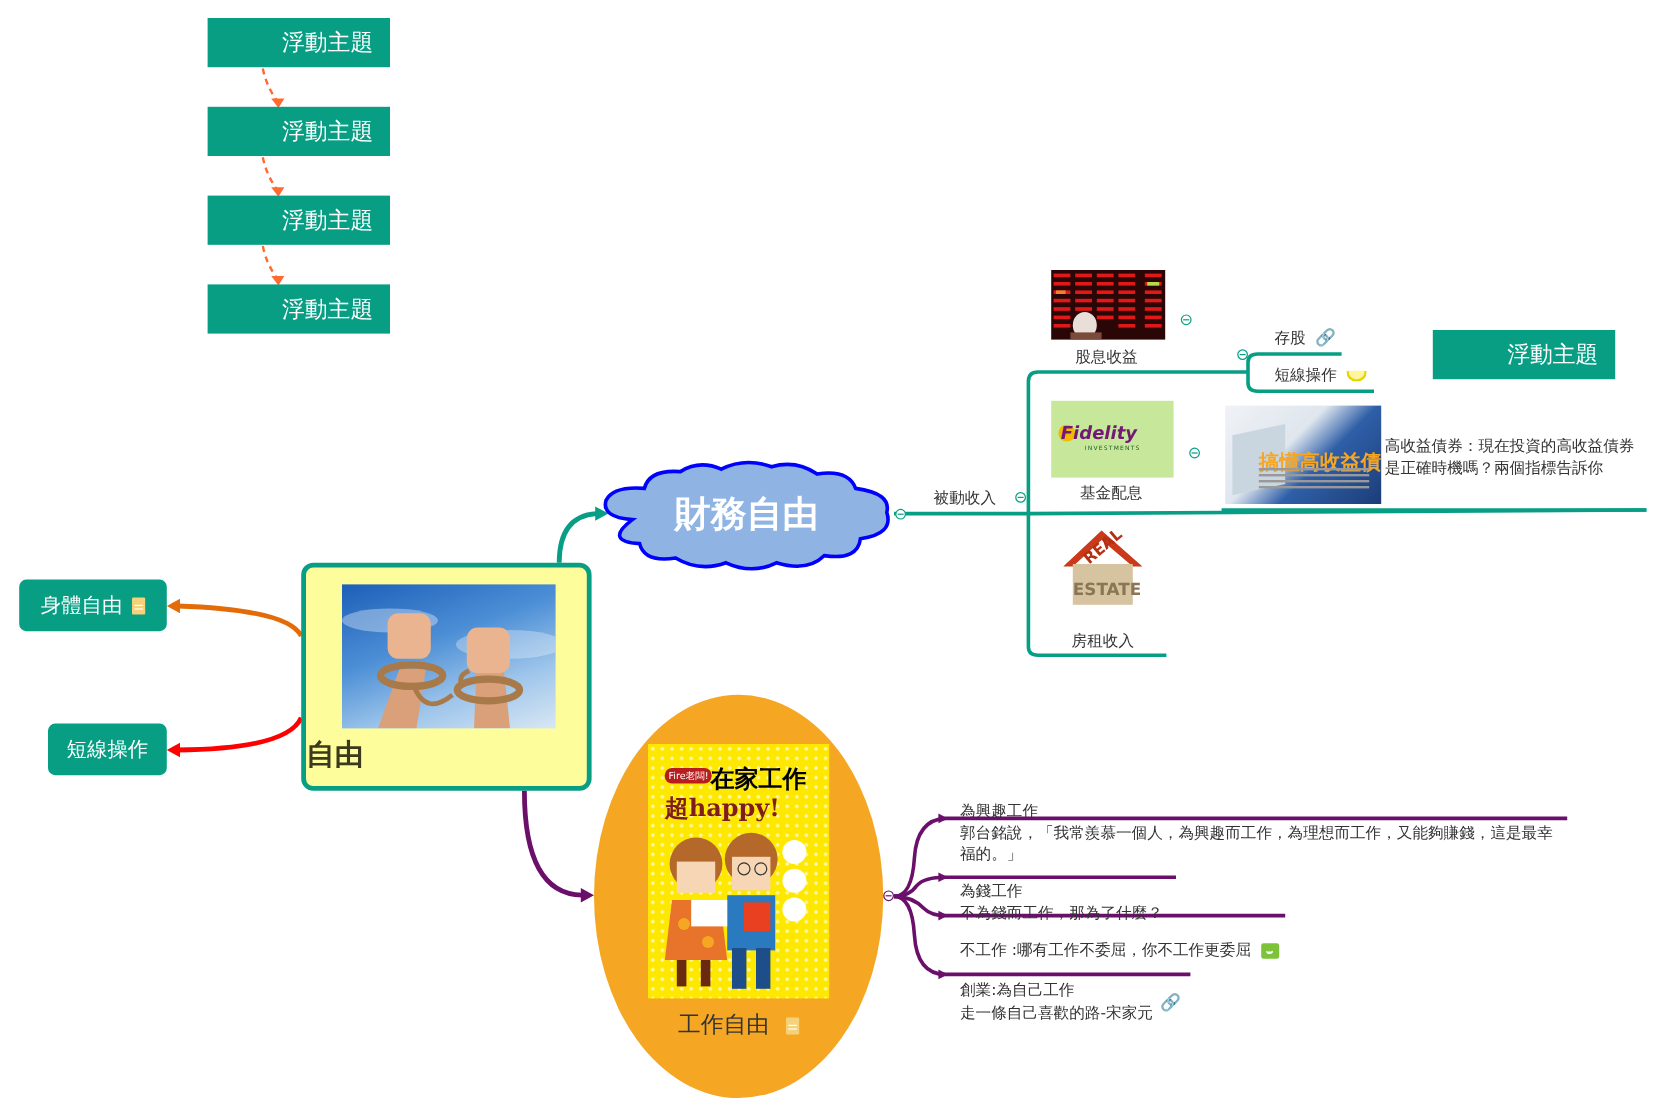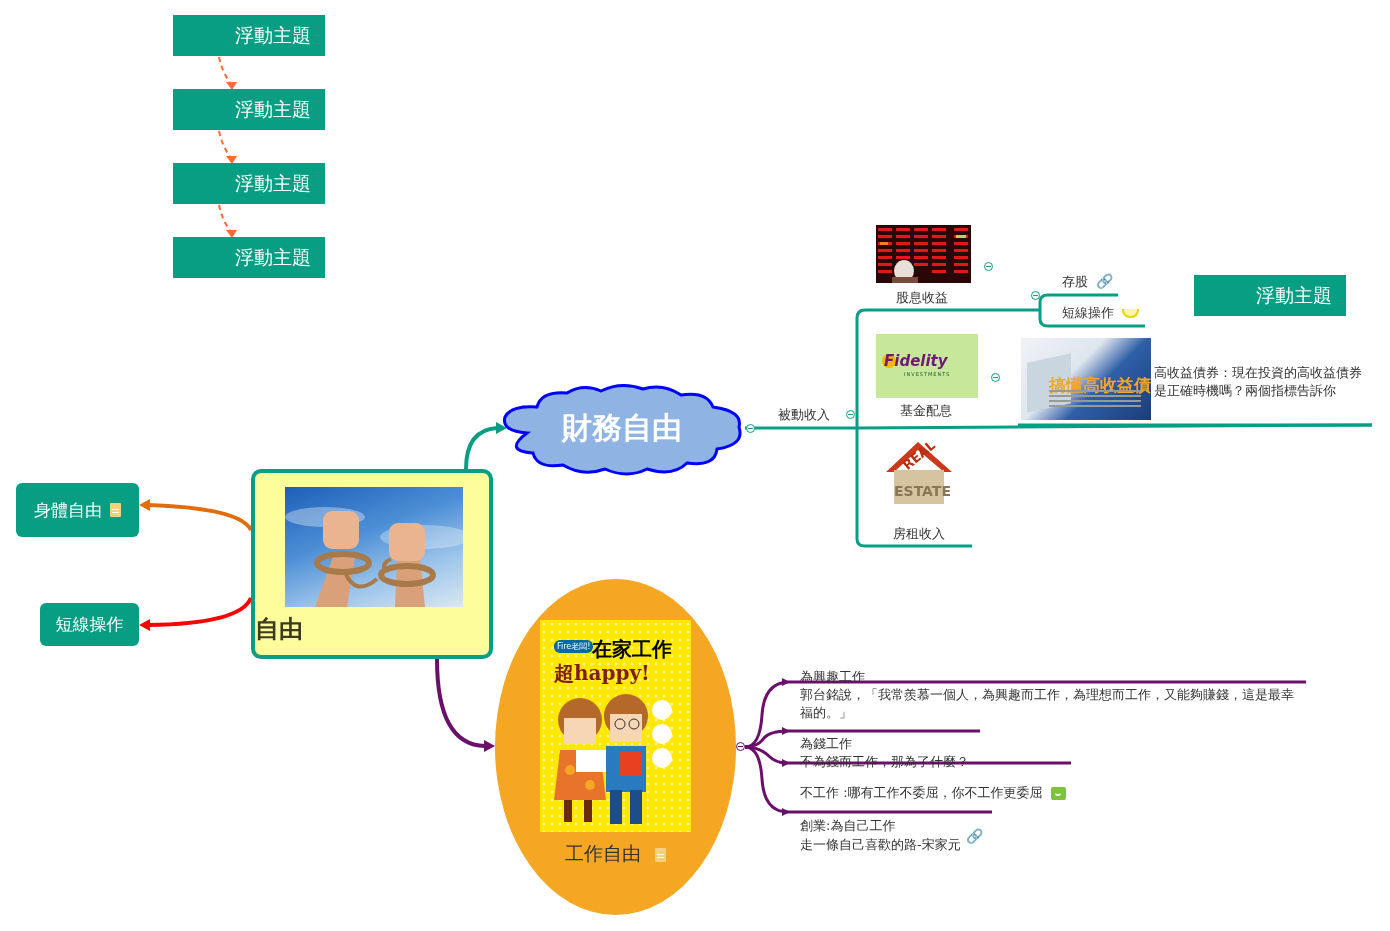--- a/index.html
+++ b/index.html
@@ -88,21 +88,21 @@
     <path d="M790,812 L782,808 L782,816 z"></path>
   </g>
 </svg>
 
 <div class="float-topic" style="left:173px;top:15px;width:104px;height:41px;">浮動主題</div>
 <div class="float-topic" style="left:173px;top:89px;width:104px;height:41px;">浮動主題</div>
 <div class="float-topic" style="left:173px;top:163px;width:104px;height:41px;">浮動主題</div>
 <div class="float-topic" style="left:173px;top:237px;width:104px;height:41px;">浮動主題</div>
 <div class="float-topic" style="left:1194px;top:275px;width:104px;height:41px;">浮動主題</div>
 
-<div class="green-node" style="left:16px;top:483px;width:123px;height:54px;justify-content:center;">
+<div class="green-node" style="left:16px;top:483px;width:123px;height:43px;justify-content:center;">
   <span>身體自由</span>
   <span class="doc-icon"></span>
 </div>
 <div class="green-node" style="left:40px;top:603px;width:99px;height:43px;">
   <span>短線操作</span>
 </div>
 
 <div class="central">
   <div class="central-img">
     <svg width="178" height="120" viewBox="0 0 178 120">
@@ -211,21 +211,21 @@
     <rect x="14" y="32" width="50" height="34" fill="#d6c4a0"></rect>
     <text x="20" y="28" font-size="13" font-weight="bold" fill="#b52f10" transform="rotate(-40 30 20)">REAL</text>
     <text x="14" y="58" font-size="14" font-weight="bold" fill="#8a7654">ESTATE</text>
   </svg>
 </div>
 <div class="label" style="left:893px;top:525px;">房租收入</div>
 
 <div class="abs" style="left:495px;top:579px;width:241px;height:336px;border-radius:50%;background:#f5a623;">
   <div class="abs" style="left:45px;top:41px;width:151px;height:212px;background:#ffe800;overflow:hidden;">
     <div style="position:absolute;inset:0;background-image:radial-gradient(#fff59a 1.5px, transparent 1.6px);background-size:8px 8px;"></div>
-    <div style="position:absolute;left:14px;top:20px;background:#0369a1;color:#fff;font-size:8px;padding:1px 3px;border-radius:6px;">Fire老闆!</div>
+    <div style="position:absolute;left:14px;top:20px;background:#b91c1c;color:#fff;font-size:8px;padding:1px 3px;border-radius:6px;">Fire老闆!</div>
     <div style="position:absolute;left:52px;top:16px;font-size:20px;font-weight:bold;color:#000000;">在家工作</div>
     <div style="position:absolute;left:14px;top:40px;font-size:20px;font-weight:bold;color:#7f1d1d;font-family:'DejaVu Serif',serif;">超happy!</div>
     <svg style="position:absolute;left:10px;top:70px;" width="130" height="140" viewBox="0 0 130 140">
       <circle cx="30" cy="30" r="22" fill="#b4692a"></circle>
       <rect x="14" y="28" width="32" height="26" fill="#f6d6b4"></rect>
       <path d="M10,60 L50,60 L56,110 L4,110 z" fill="#e8732a"></path>
       <circle cx="20" cy="80" r="5" fill="#f5a623"></circle>
         <circle cx="40" cy="95" r="5" fill="#f5a623"></circle>
       <rect x="14" y="110" width="8" height="22" fill="#6a2a10"></rect>
         <rect x="34" y="110" width="8" height="22" fill="#6a2a10"></rect>

